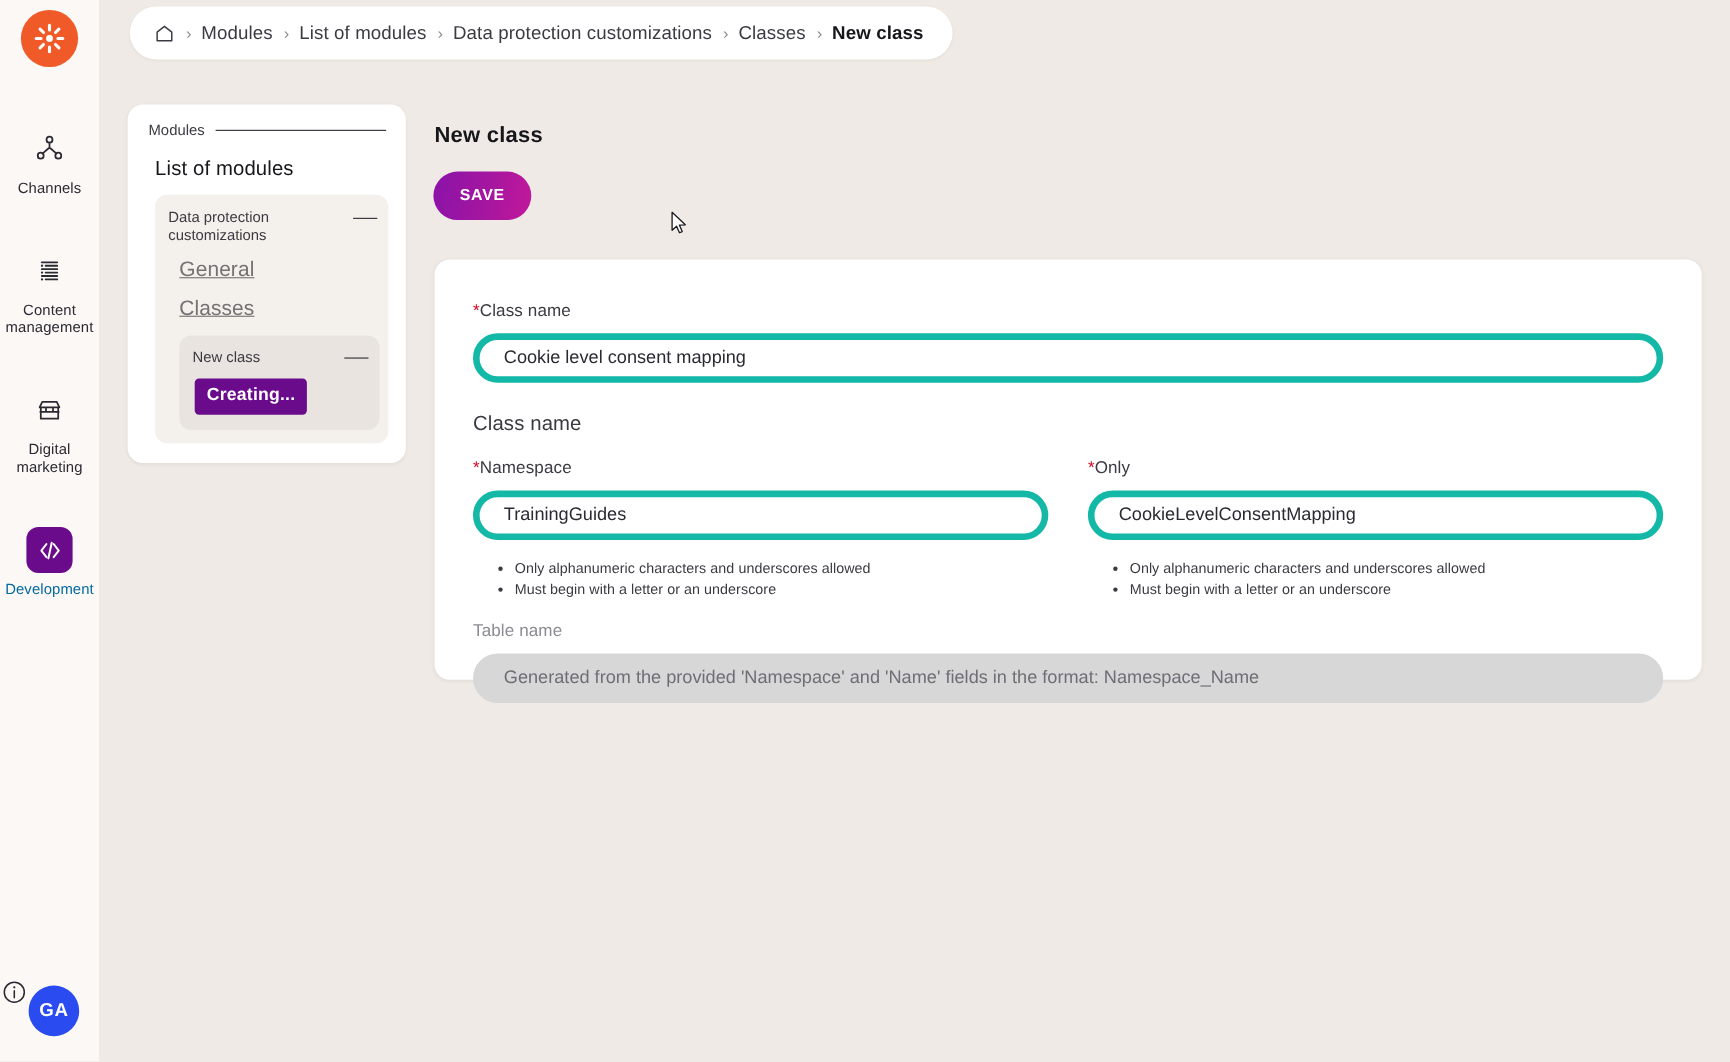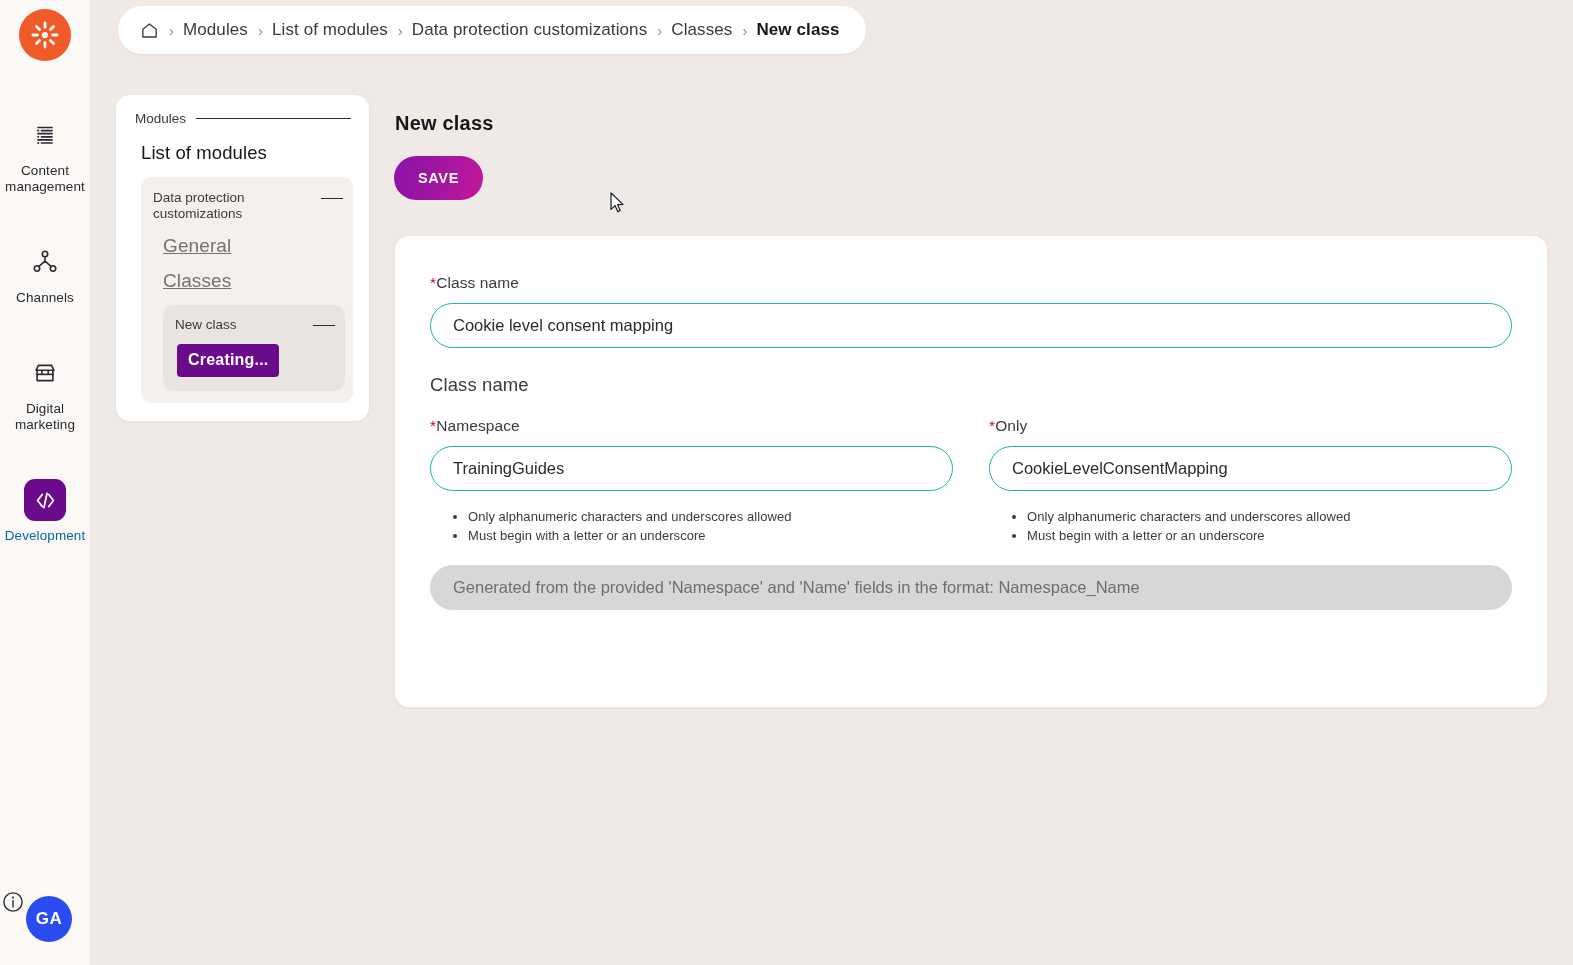--- a/index.html
+++ b/index.html
@@ -164,33 +164,33 @@
     width: 89px; height: 44px;
     border: none; border-radius: 22px;
     background: linear-gradient(100deg, #8A13A8 0%, #A5169F 55%, #C2189B 100%);
     color: #FFFFFF; font-size: 14.5px; font-weight: bold; letter-spacing: .7px;
     font-family: "Liberation Sans", sans-serif;
     cursor: pointer;
   }
 
   .form-card {
     position: absolute; left: 395px; top: 236px;
-    width: 1152px; height: 471px;
+    width: 1152px; height: 382px;
     background: #FFFFFF; border-radius: 14px;
     box-shadow: 0 1px 4px rgba(60,40,25,.07);
     padding: 38px 35px 0 35px;
   }
   .field-label {
     font-size: 15.5px; color: #3B3A42; letter-spacing: .1px;
     margin-bottom: 11px;
   }
   .req { color: #D0021B; }
   .txt-input {
     display: block; width: 100%; height: 45px;
-    border: 1px solid #14b8a6; border-radius: 23px;
+    border: 6px solid #14b8a6; border-radius: 23px;
     background: #FFFFFF;
     padding: 0 22px;
     font-size: 16.5px; color: #2B2A33;
     font-family: "Liberation Sans", sans-serif;
     outline: none;
   }
   .txt-input::placeholder { color: #8C8A92; }
   .txt-input:disabled {
     background: #D7D7D7; border-color: #D7D7D7; color: #6E6E76;
     cursor: not-allowed;
@@ -240,41 +240,41 @@
           <rect x="1.5" y="13.6" width="7.2" height="2.8" rx="1.4" transform="rotate(45 15 15)"></rect>
           <rect x="21.3" y="13.6" width="7.2" height="2.8" rx="1.4" transform="rotate(45 15 15)"></rect>
         </g>
       </svg>
     </div>
 
     <div class="rail-nav">
 
       <div class="rail-item">
         <span class="rail-icon">
+          <svg width="26" height="26" viewBox="0 0 26 26" fill="none" stroke="currentColor" stroke-width="1.6">
+            <circle cx="13" cy="5" r="2.7"></circle>
+            <circle cx="5" cy="19.5" r="2.7"></circle>
+            <circle cx="21" cy="19.5" r="2.7"></circle>
+            <path d="M13 7.7v4.4M13 12.1 6.6 17.6M13 12.1l6.4 5.5" stroke-linecap="round"></path>
+          </svg>
+        </span>
+        <span class="rail-label">Channels</span>
+      </div>
+
+      <div class="rail-item">
+        <span class="rail-icon">
           <svg width="26" height="26" viewBox="0 0 26 26" stroke="currentColor" stroke-width="1.7" stroke-linecap="round">
             <path d="M6 5.5h14M9.5 8.6h10.5M6 11.7h14M9.5 14.8h10.5M6 17.9h14M9.5 21h10.5"></path>
             <circle cx="6.2" cy="8.6" r="1.05" fill="currentColor" stroke="none"></circle>
             <circle cx="6.2" cy="14.8" r="1.05" fill="currentColor" stroke="none"></circle>
             <circle cx="6.2" cy="21" r="1.05" fill="currentColor" stroke="none"></circle>
           </svg>
         </span>
         <span class="rail-label">Content
 management</span>
-      </div>
-
-      <div class="rail-item">
-        <span class="rail-icon">
-          <svg width="26" height="26" viewBox="0 0 26 26" fill="none" stroke="currentColor" stroke-width="1.6">
-            <circle cx="13" cy="5" r="2.7"></circle>
-            <circle cx="5" cy="19.5" r="2.7"></circle>
-            <circle cx="21" cy="19.5" r="2.7"></circle>
-            <path d="M13 7.7v4.4M13 12.1 6.6 17.6M13 12.1l6.4 5.5" stroke-linecap="round"></path>
-          </svg>
-        </span>
-        <span class="rail-label">Channels</span>
       </div>
 
       <div class="rail-item">
         <span class="rail-icon">
           <svg width="26" height="26" viewBox="0 0 26 26" fill="none" stroke="currentColor" stroke-width="1.6" stroke-linejoin="round">
             <path d="M4 10.3 6.4 5.4h13.2l2.4 4.9z"></path>
             <path d="M5.1 10.3v10.3h15.8V10.3"></path>
             <path d="M4 14.4h18"></path>
             <path d="M9.8 10.3v4.1M16.2 10.3v4.1"></path>
           </svg>
@@ -389,20 +389,21 @@
         <input class="txt-input" type="text" value="CookieLevelConsentMapping" style="">
         <ul class="hints">
           <li>Only alphanumeric characters and underscores allowed</li>
           <li>Must begin with a letter or an underscore</li>
         </ul>
       </div>
 
     </div>
 
     <div class="table-block">
+      <div class="field-label">Table name</div>
       <input class="txt-input" type="text" disabled="" placeholder="Generated from the provided 'Namespace' and 'Name' fields in the format: Namespace_Name" style="">
     </div>
 
   </section>
 
   <div class="cursor">
     <svg width="18" height="24" viewBox="0 0 18 24">
       <path d="M1 1 1 17.4 5.1 13.6 7.7 19.6 10.2 18.5 7.6 12.6 13 12.4z" fill="#FFFFFF" stroke="#1B1B22" stroke-width="1.2" stroke-linejoin="round"></path>
     </svg>
   </div>

